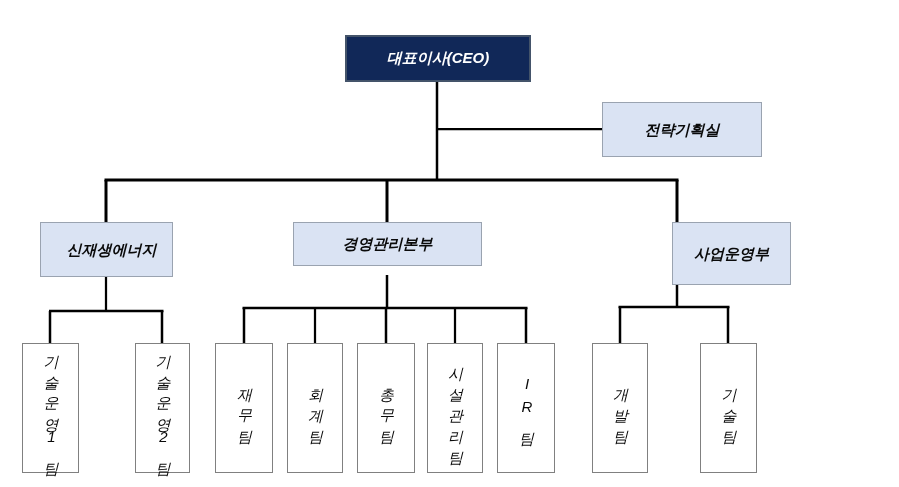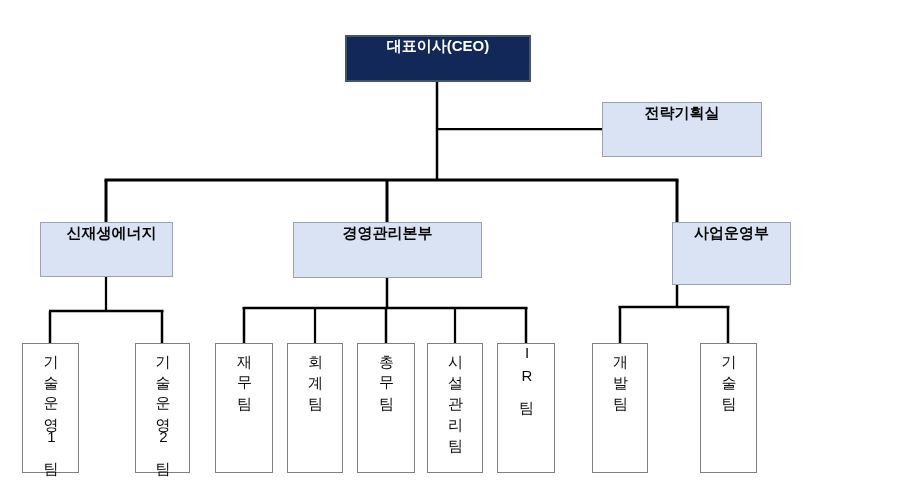--- a/index.html
+++ b/index.html
@@ -18,23 +18,25 @@
     background:#ffffff;
     overflow:hidden;
   }
   .stage svg{position:absolute;left:0;top:0;z-index:0;}
   .box{
     position:absolute;
     box-sizing:border-box;
     display:flex;
     flex-direction:column;
     align-items:center;
+    justify-content:center;
     text-align:center;
     z-index:1;
     background:#ffffff;
+    font-style:italic;
   }
   .ceo{
     background:var(--navy);
     border:2px solid #44546A;
     color:#ffffff;
     font-weight:bold;
     font-size:15px;
   }
   .lvl2{
     background:var(--light-blue);
@@ -98,21 +100,21 @@
   </div>
 
   <div class="box lvl2" style="left:602px;top:102px;width:160px;height:55px;">
     <span>전략기획실</span>
   </div>
 
   <div class="box lvl2" style="left:40px;top:222px;width:133px;height:55px;padding-left:10px;">
     <span>신재생에너지</span>
   </div>
 
-  <div class="box lvl2" style="left:293px;top:222px;width:189px;height:56px;">
+  <div class="box lvl2" style="left:293px;top:222px;width:189px;height:44px;">
     <span>경영관리본부</span>
   </div>
 
   <div class="box lvl2" style="left:640px;top:222px;width:119px;height:63px;margin-left:32px;">
     <span>사업운영부</span>
   </div>
 
   <div class="box team" style="left:22px;top:343px;width:57px;height:130px;">
     <span class="vtext">기술운영1팀</span>
   </div>

